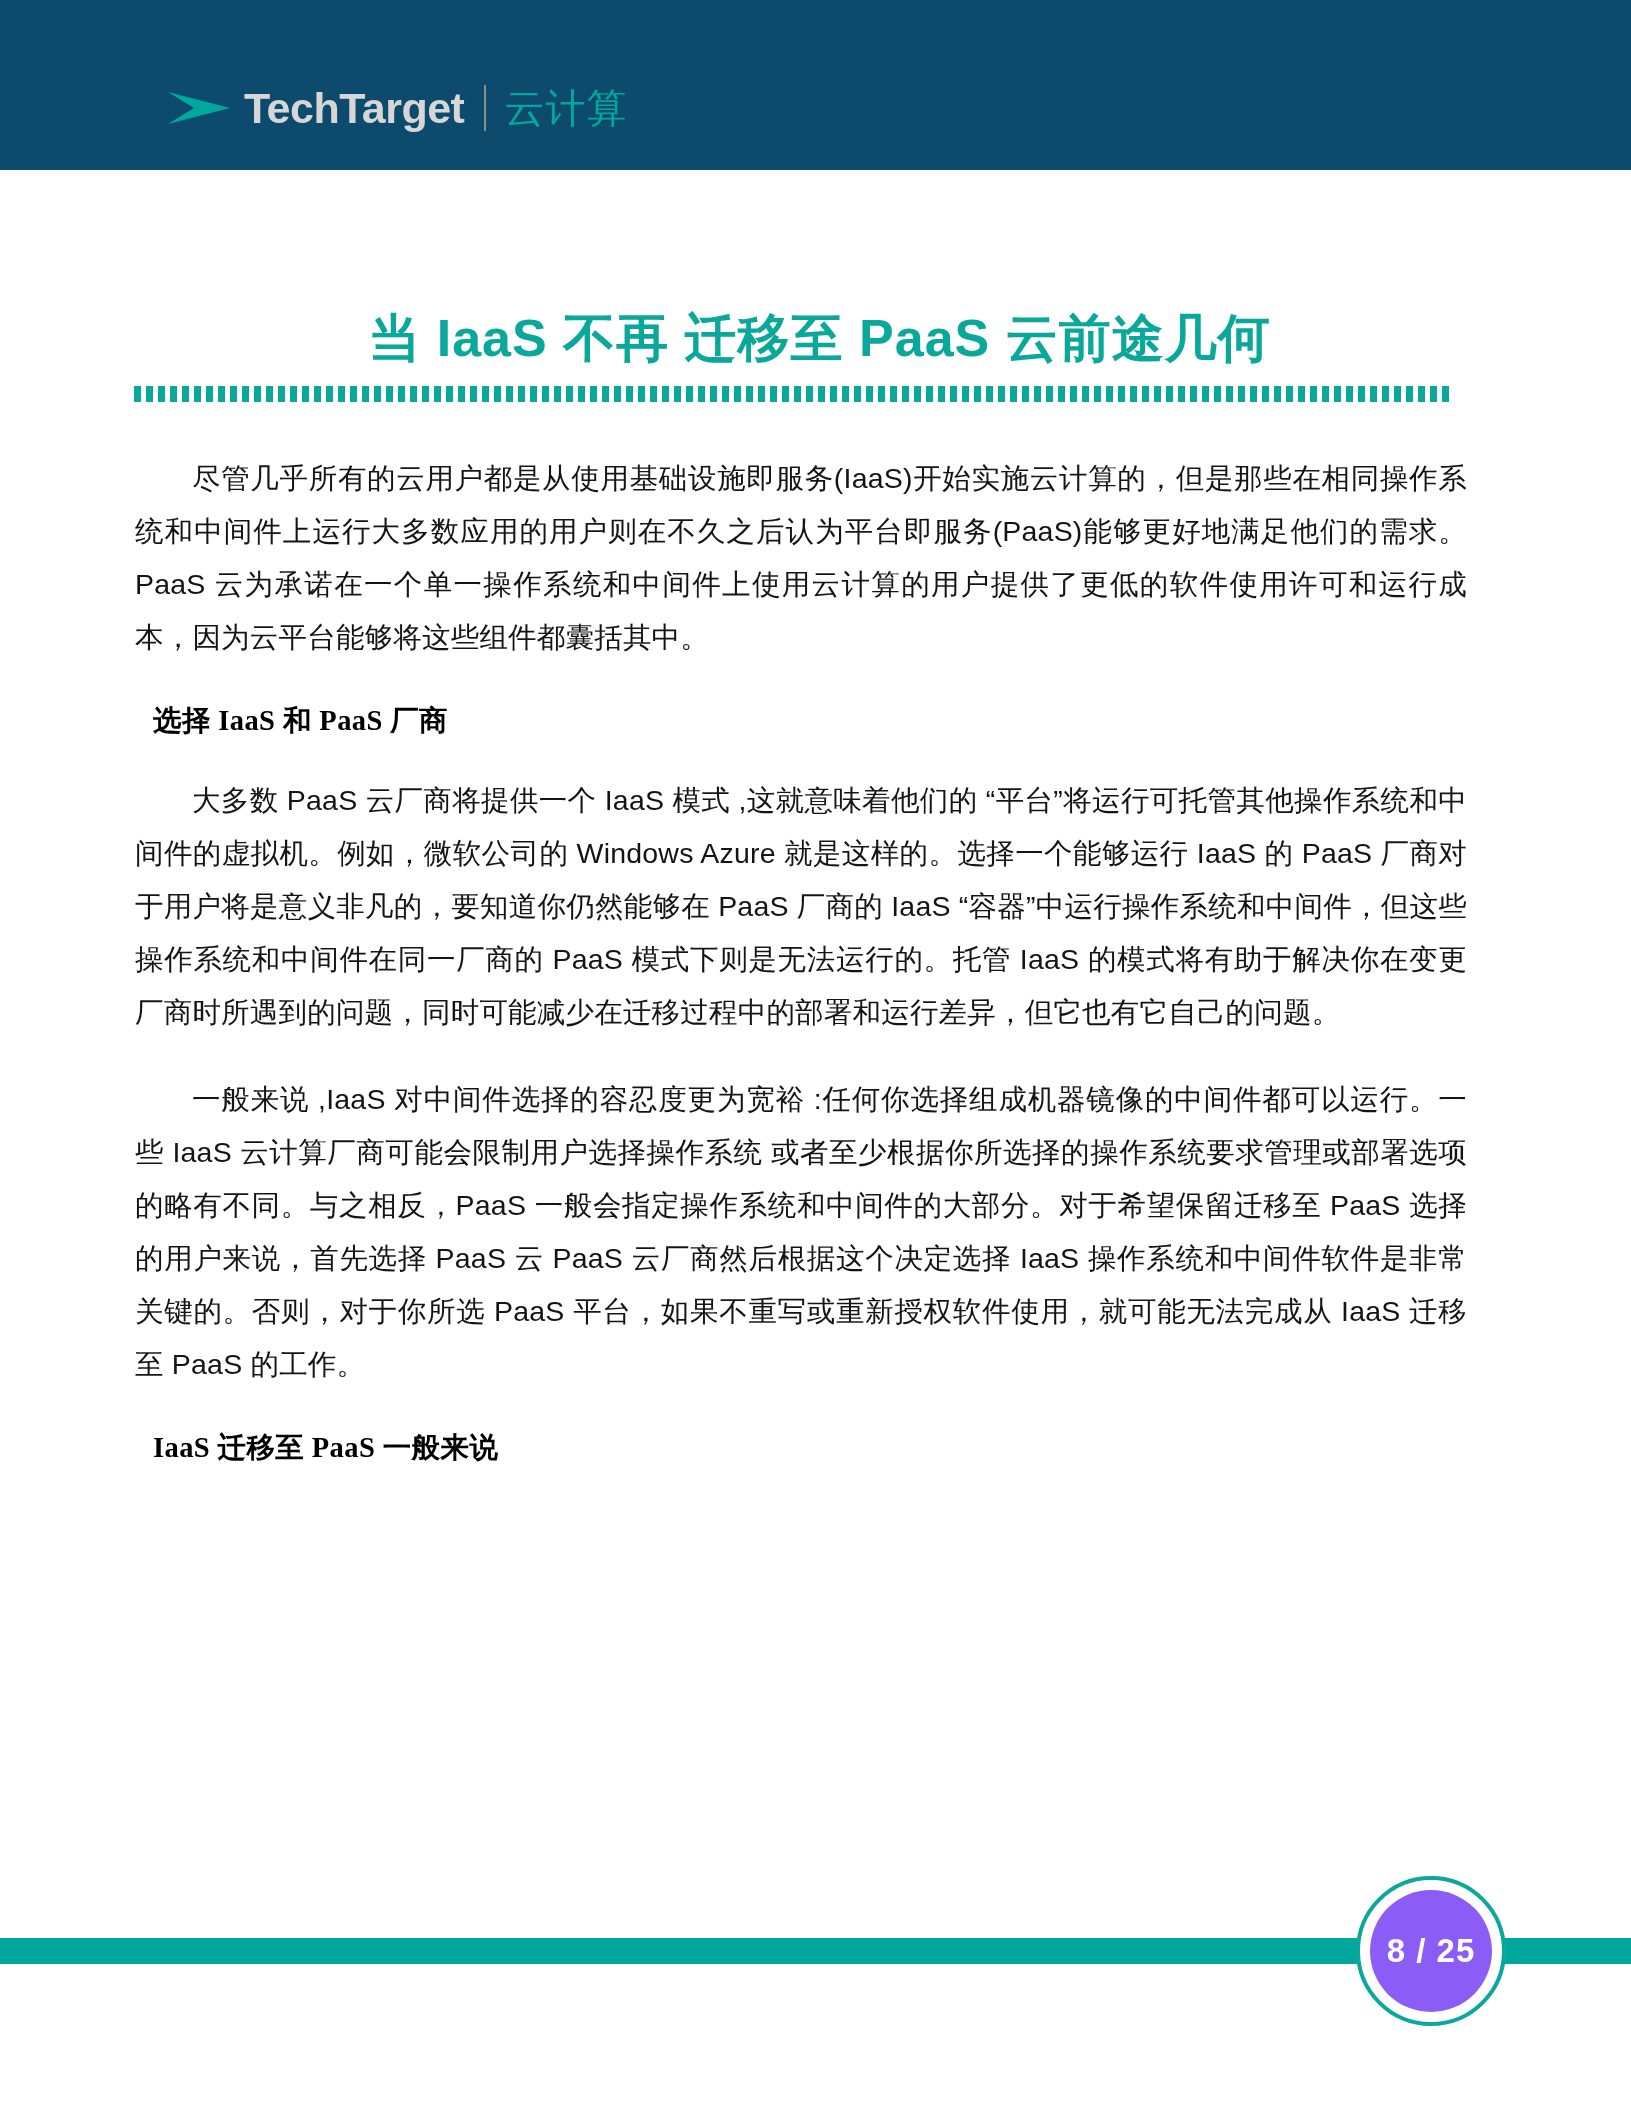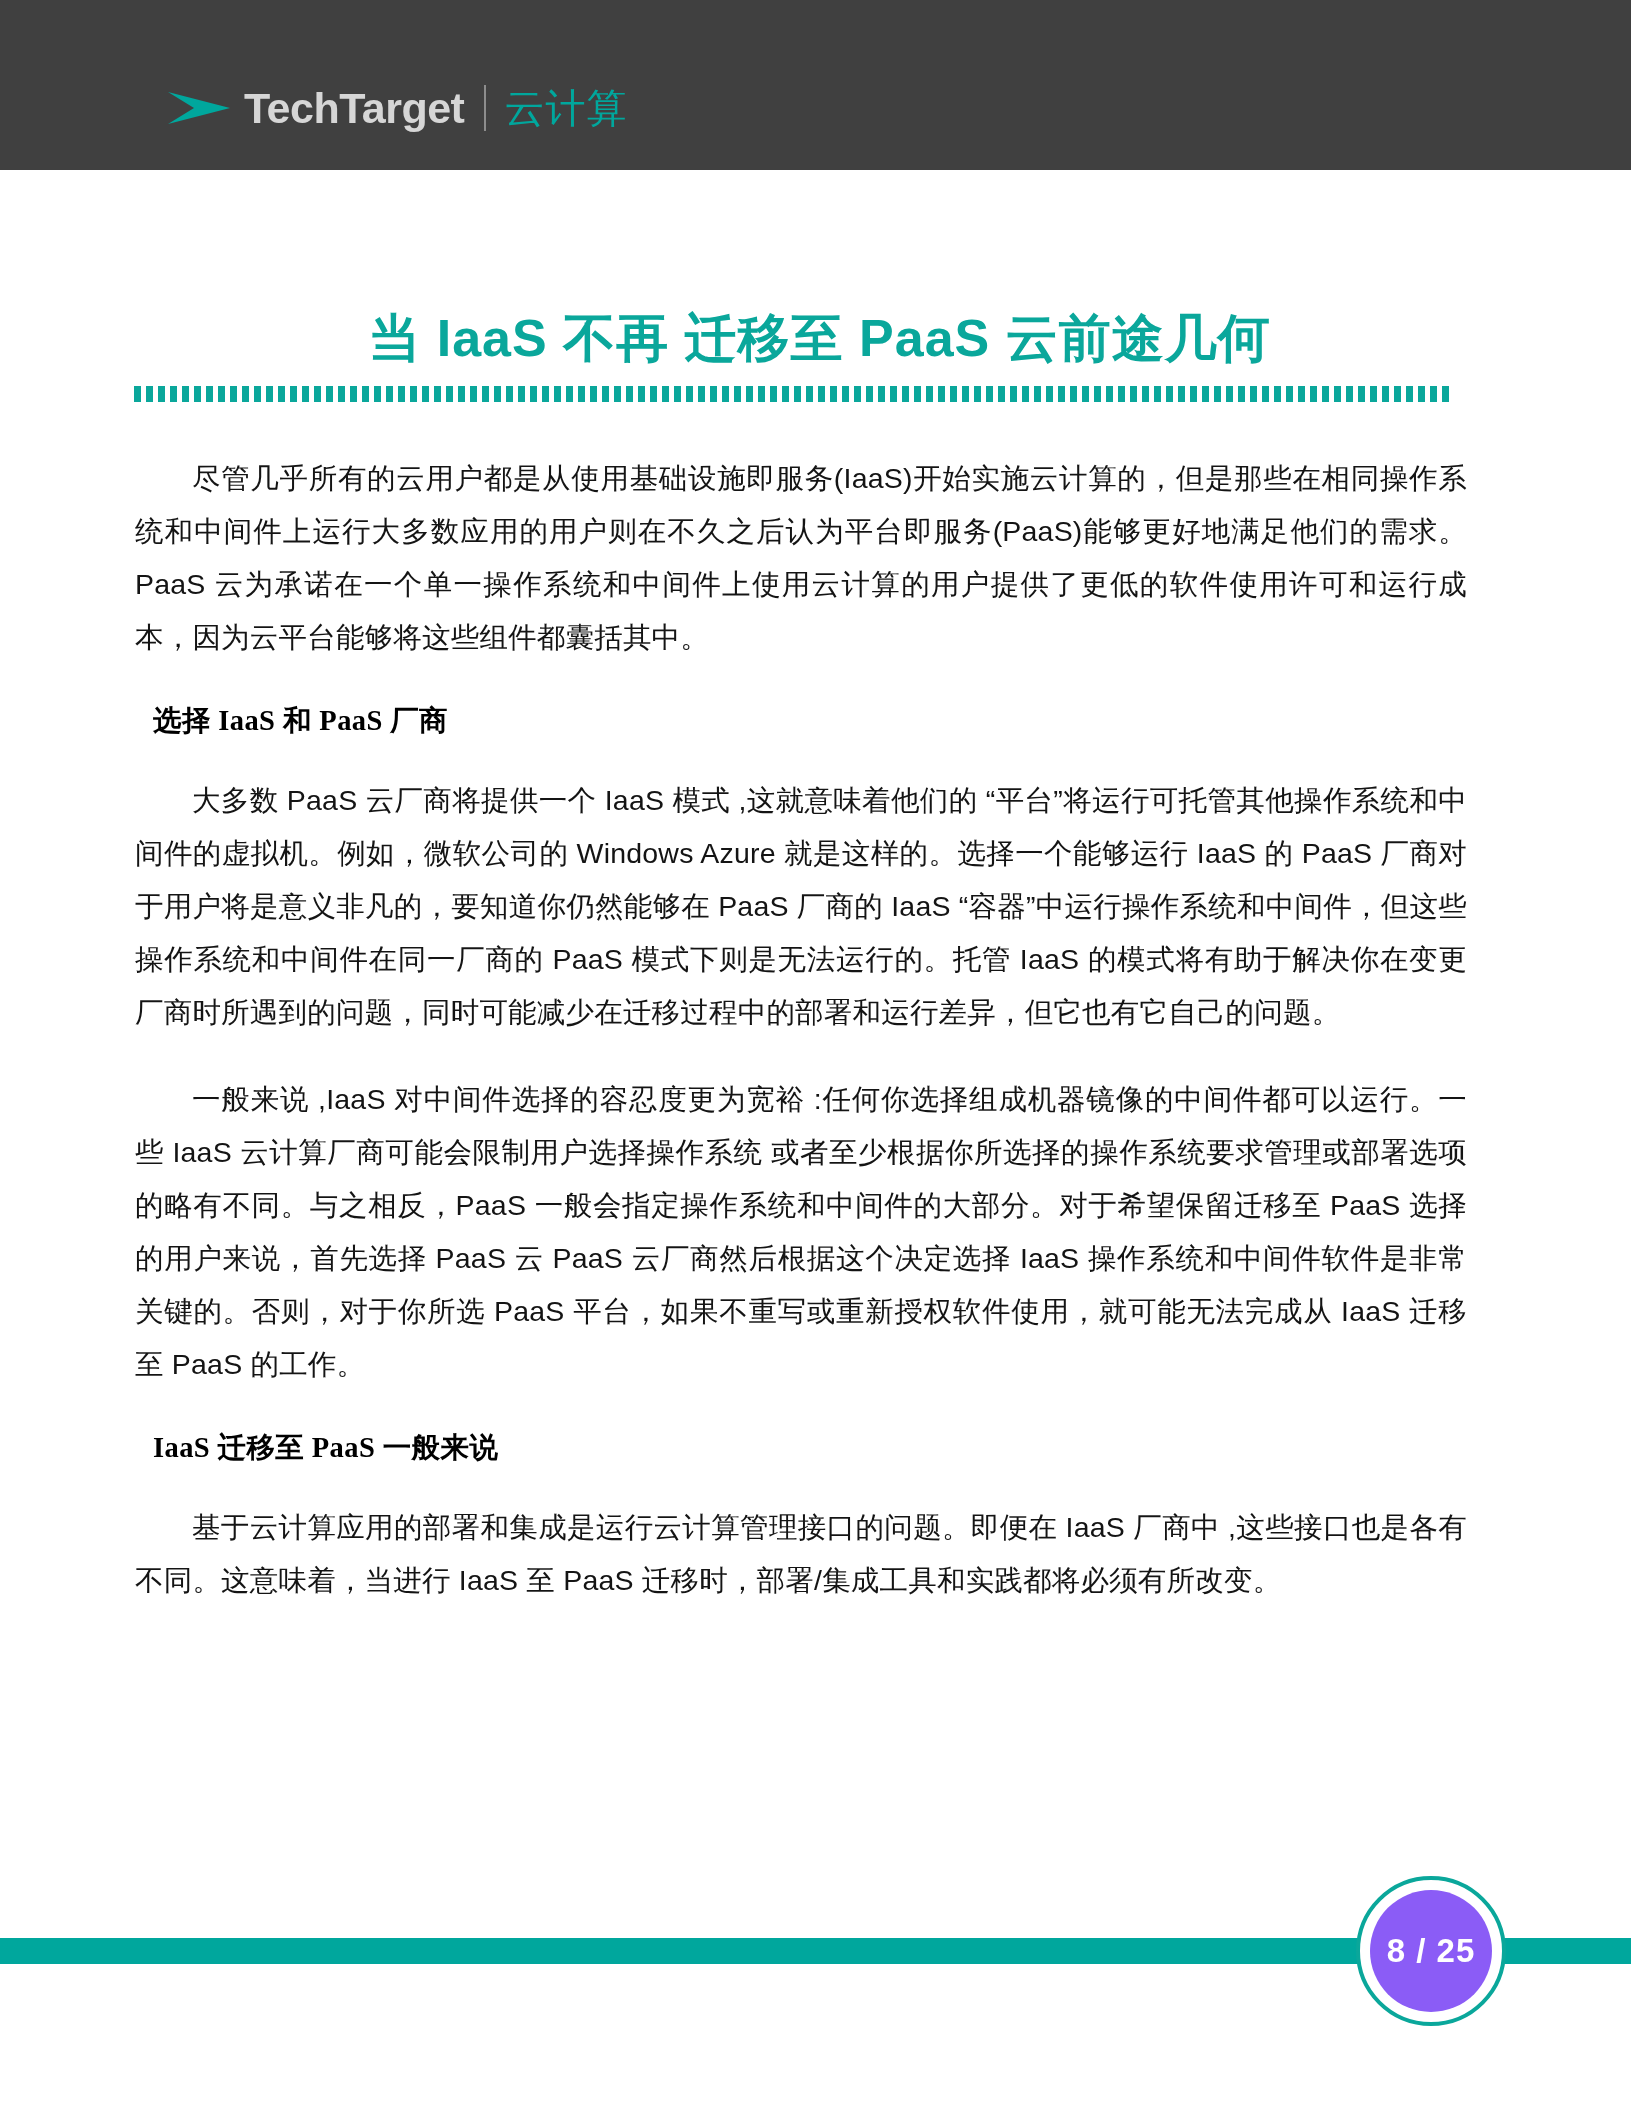--- a/index.html
+++ b/index.html
@@ -18,21 +18,21 @@
     background: #ffffff;
     overflow: hidden;
   }
 
   
   .header {
     position: absolute;
     top: 0; left: 0;
     width: 1631px;
     height: 170px;
-    background: #404040;
+    background: #0c4a6e;
   }
   .logo-wrap {
     position: absolute;
     left: 168px;
     top: 80px;
     display: flex;
     align-items: center;
     height: 56px;
   }
   .logo-arrow {
@@ -177,21 +177,20 @@
   <h1 class="title">当 IaaS 不再 迁移至 PaaS 云前途几何</h1>
 
   <div class="dotted-rule"></div>
 
   <div class="content">
     <p class="para">尽管几乎所有的云用户都是从使用基础设施即服务(IaaS)开始实施云计算的，但是那些在相同操作系统和中间件上运行大多数应用的用户则在不久之后认为平台即服务(PaaS)能够更好地满足他们的需求。PaaS 云为承诺在一个单一操作系统和中间件上使用云计算的用户提供了更低的软件使用许可和运行成本，因为云平台能够将这些组件都囊括其中。</p>
     <h2 class="subhead">选择 IaaS 和 PaaS 厂商</h2>
     <p class="para">大多数 PaaS 云厂商将提供一个 IaaS 模式 ,这就意味着他们的 “平台”将运行可托管其他操作系统和中间件的虚拟机。例如，微软公司的 Windows Azure 就是这样的。选择一个能够运行 IaaS 的 PaaS 厂商对于用户将是意义非凡的，要知道你仍然能够在 PaaS 厂商的 IaaS “容器”中运行操作系统和中间件，但这些操作系统和中间件在同一厂商的 PaaS 模式下则是无法运行的。托管 IaaS 的模式将有助于解决你在变更厂商时所遇到的问题，同时可能减少在迁移过程中的部署和运行差异，但它也有它自己的问题。</p>
     <p class="para">一般来说 ,IaaS 对中间件选择的容忍度更为宽裕 :任何你选择组成机器镜像的中间件都可以运行。一些 IaaS 云计算厂商可能会限制用户选择操作系统 或者至少根据你所选择的操作系统要求管理或部署选项的略有不同。与之相反，PaaS 一般会指定操作系统和中间件的大部分。对于希望保留迁移至 PaaS 选择的用户来说，首先选择 PaaS 云 PaaS 云厂商然后根据这个决定选择 IaaS 操作系统和中间件软件是非常关键的。否则，对于你所选 PaaS 平台，如果不重写或重新授权软件使用，就可能无法完成从 IaaS 迁移至 PaaS 的工作。</p>
     <h2 class="subhead">IaaS 迁移至 PaaS 一般来说</h2>
-    <p class="para">基于云计算应用的部署和集成是运行云计算管理接口的问题。即便在 IaaS 厂商中 ,这些接口也是各有不同。这意味着，当进行 IaaS 至 PaaS 迁移时，部署/集成工具和实践都将必须有所改变。</p>
   </div>
 
   <div class="footer-bar"></div>
   <div class="page-badge">
     <div class="page-badge-inner">8 / 25</div>
   </div>
 
 </div>
 
 </body></html>

